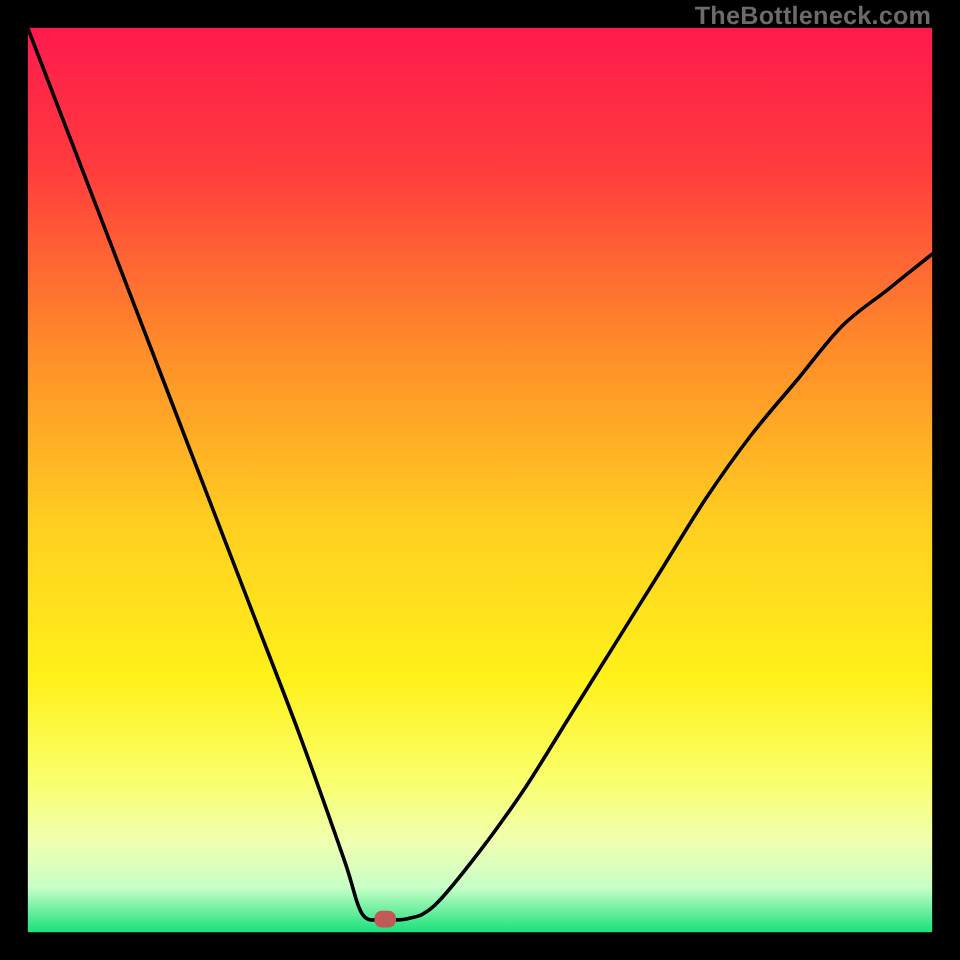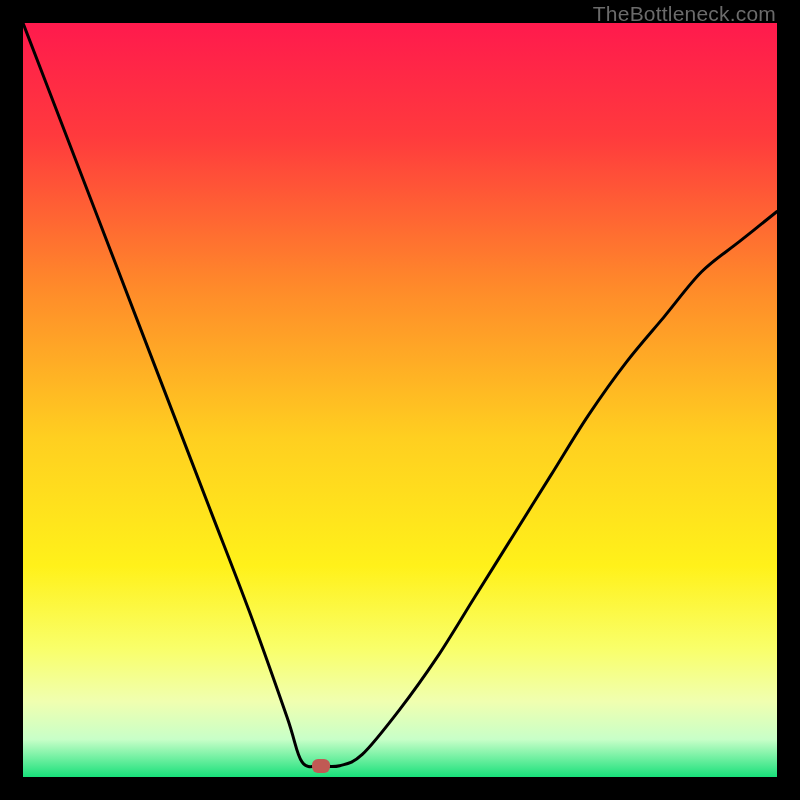--- a/index.html
+++ b/index.html
@@ -25,21 +25,21 @@
     top: 0;
     width: 754px;
     height: 754px;
   }
   .watermark {
     position: absolute;
     top: 2px;
     right: 24px;
     color: #6b6b6b;
     font-size: 21px;
-    font-weight: 400;
+    font-weight: 700;
     letter-spacing: 0.2px;
   }
   .marker {
     position: absolute;
     width: 18px;
     height: 14px;
     background: #c05a54;
     border-radius: 6px;
     transform: translate(-50%, -50%);
   }

